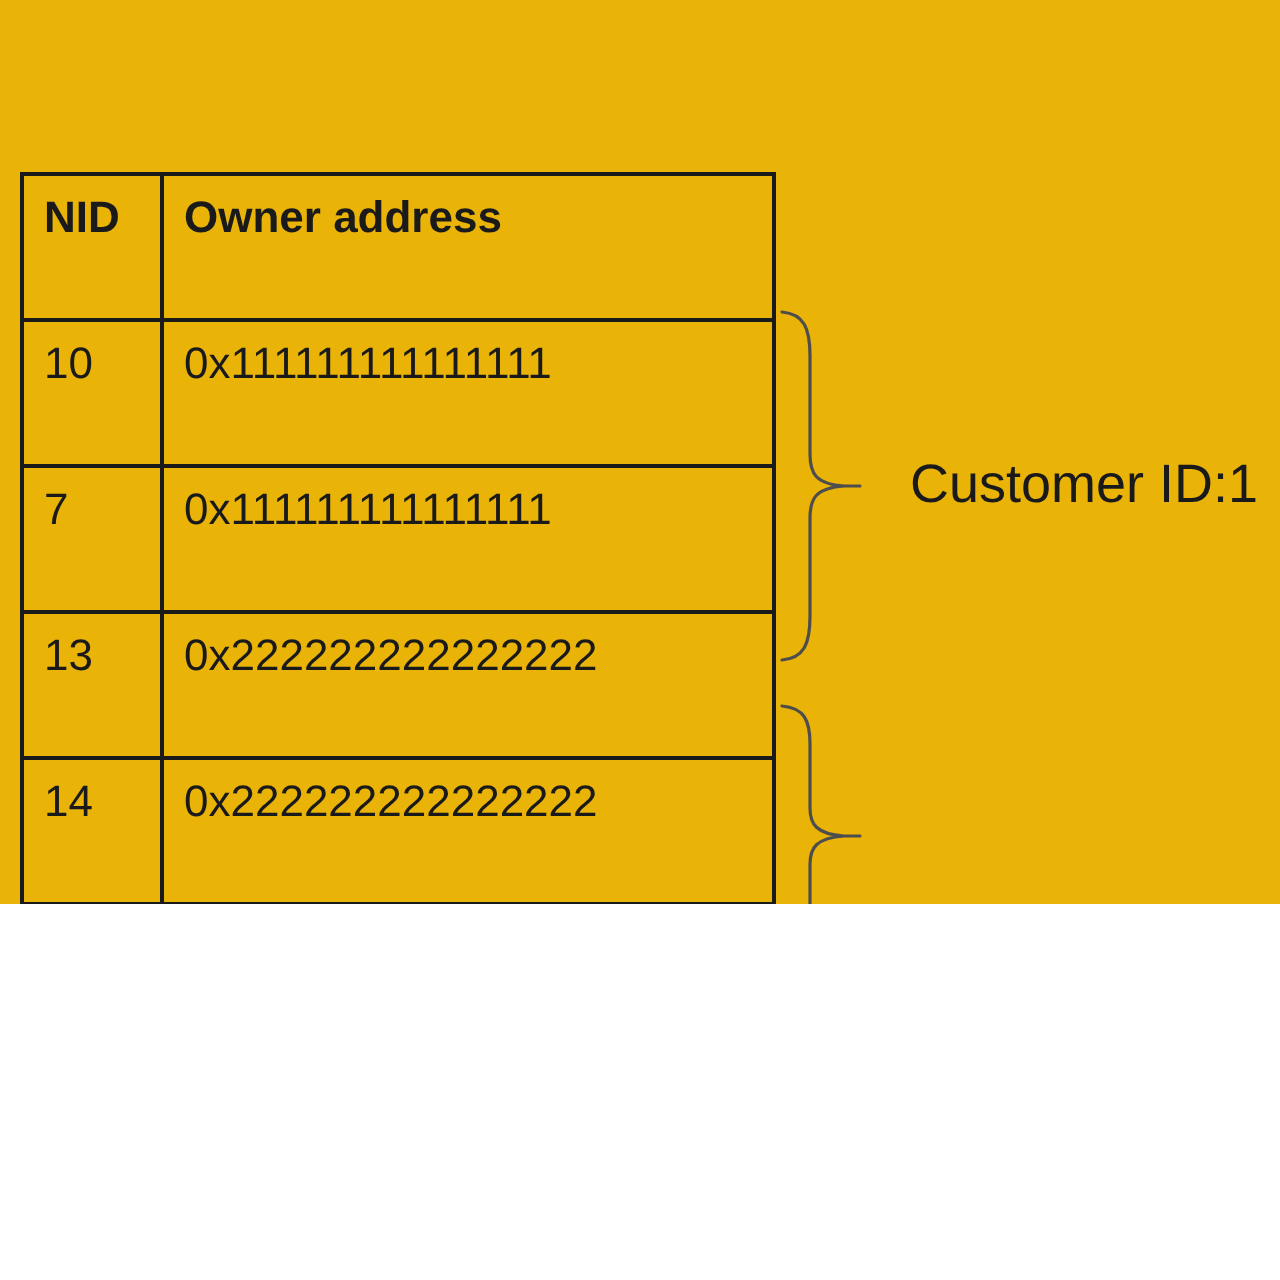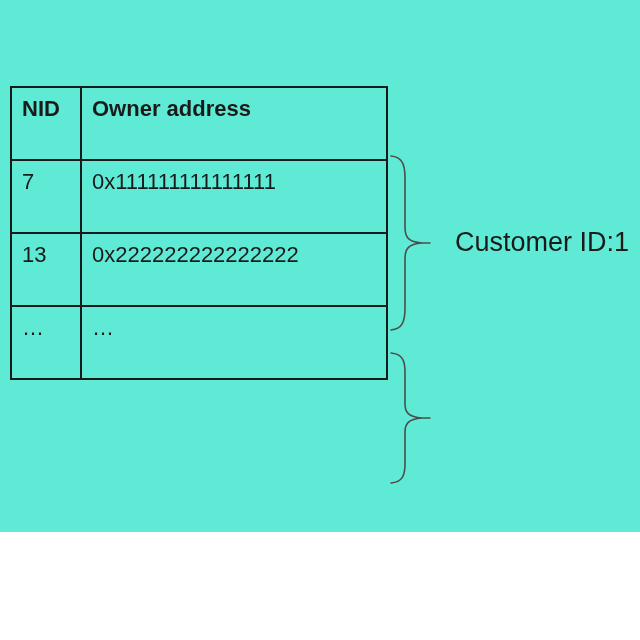--- a/index.html
+++ b/index.html
@@ -4,22 +4,22 @@
 <style>
   html, body {
     margin: 0;
     padding: 0;
     background: #ffffff;
     font-family: "Liberation Sans", sans-serif;
   }
   .canvas {
     position: relative;
     width: 640px;
-    height: 532px;
-    background: #5eead4;
+    height: 452px;
+    background: #eab308;
     overflow: hidden;
   }
   table.nid-table {
     position: absolute;
     left: 10px;
     top: 86px;
     border-collapse: collapse;
     table-layout: fixed;
     width: 376px;
   }
@@ -72,25 +72,33 @@
     <colgroup>
       <col class="col-nid">
       <col class="col-addr">
     </colgroup>
     <tbody>
         <tr>
       <th>NID</th>
       <th>Owner address</th>
     </tr>
     <tr>
+      <td>10</td>
+      <td>0x111111111111111</td>
+    </tr>
+    <tr>
       <td>7</td>
       <td>0x111111111111111</td>
     </tr>
     <tr>
       <td>13</td>
+      <td>0x222222222222222</td>
+    </tr>
+    <tr>
+      <td>14</td>
       <td>0x222222222222222</td>
     </tr>
     <tr>
       <td>…</td>
       <td>…</td>
     </tr>
   </tbody>
     </table>
 
   <svg class="brace" style="left:388px; top:154px;" width="46" height="178" viewBox="0 0 46 178">

